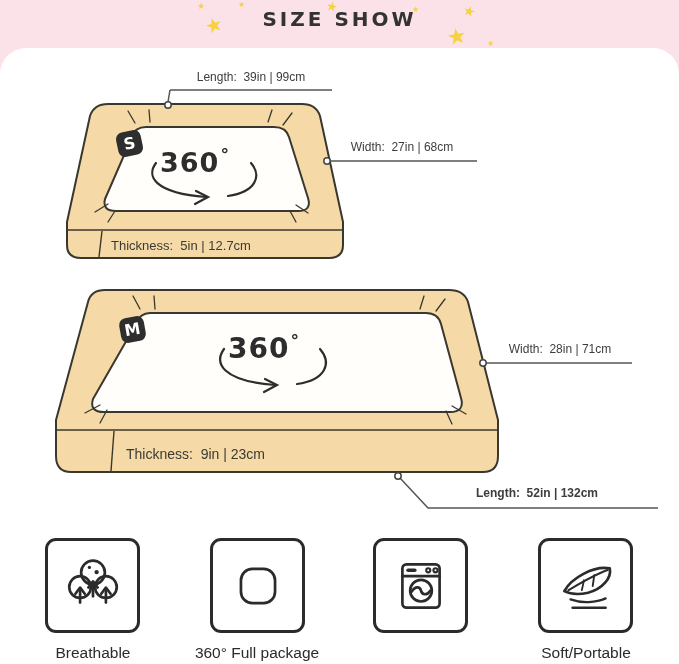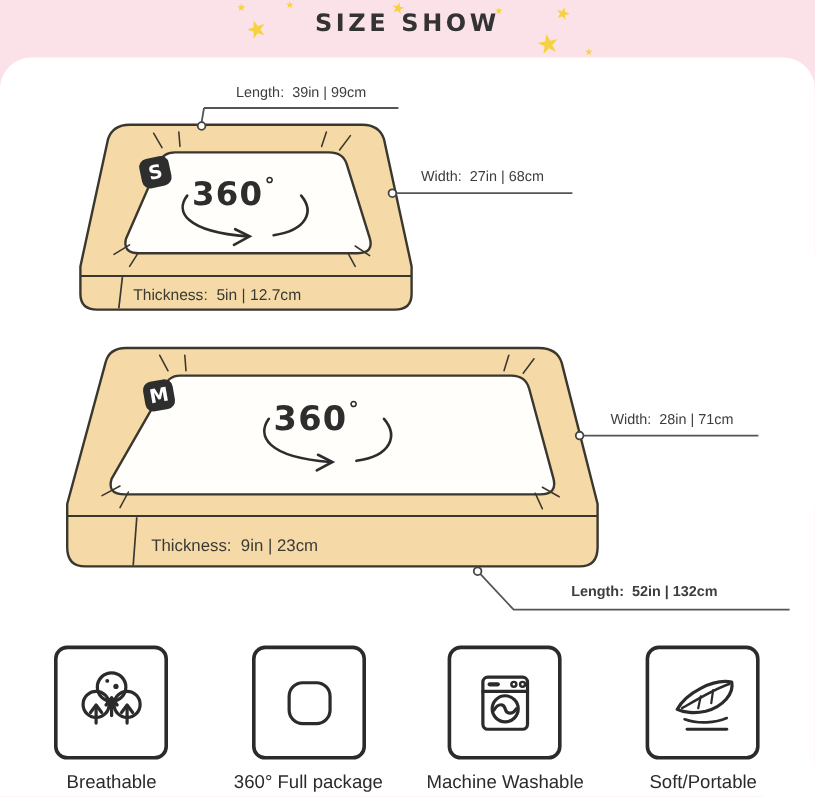--- a/index.html
+++ b/index.html
@@ -177,16 +177,15 @@
       <path d="M13,34 C25,27 40,18 51,14.5" stroke-width="2"></path>
       <path d="M28,24.5 L26,34" stroke-width="1.8"></path>
       <path d="M38,19.5 L36.5,30" stroke-width="1.8"></path>
       <path d="M15,43 C26,47 40,46 49,42" stroke-width="2.2"></path>
       <path d="M17,51 H49" stroke-width="2.4"></path>
     </svg>
   </div>
 
   <div class="feature-label" style="left:-2px;">Breathable</div>
   <div class="feature-label" style="left:162px;">360° Full package</div>
-  <div class="feature-label" style="left:326px;">Machine Washable</div>
   <div class="feature-label" style="left:491px;">Soft/Portable</div>
 
 </div>
 
 </body></html>

